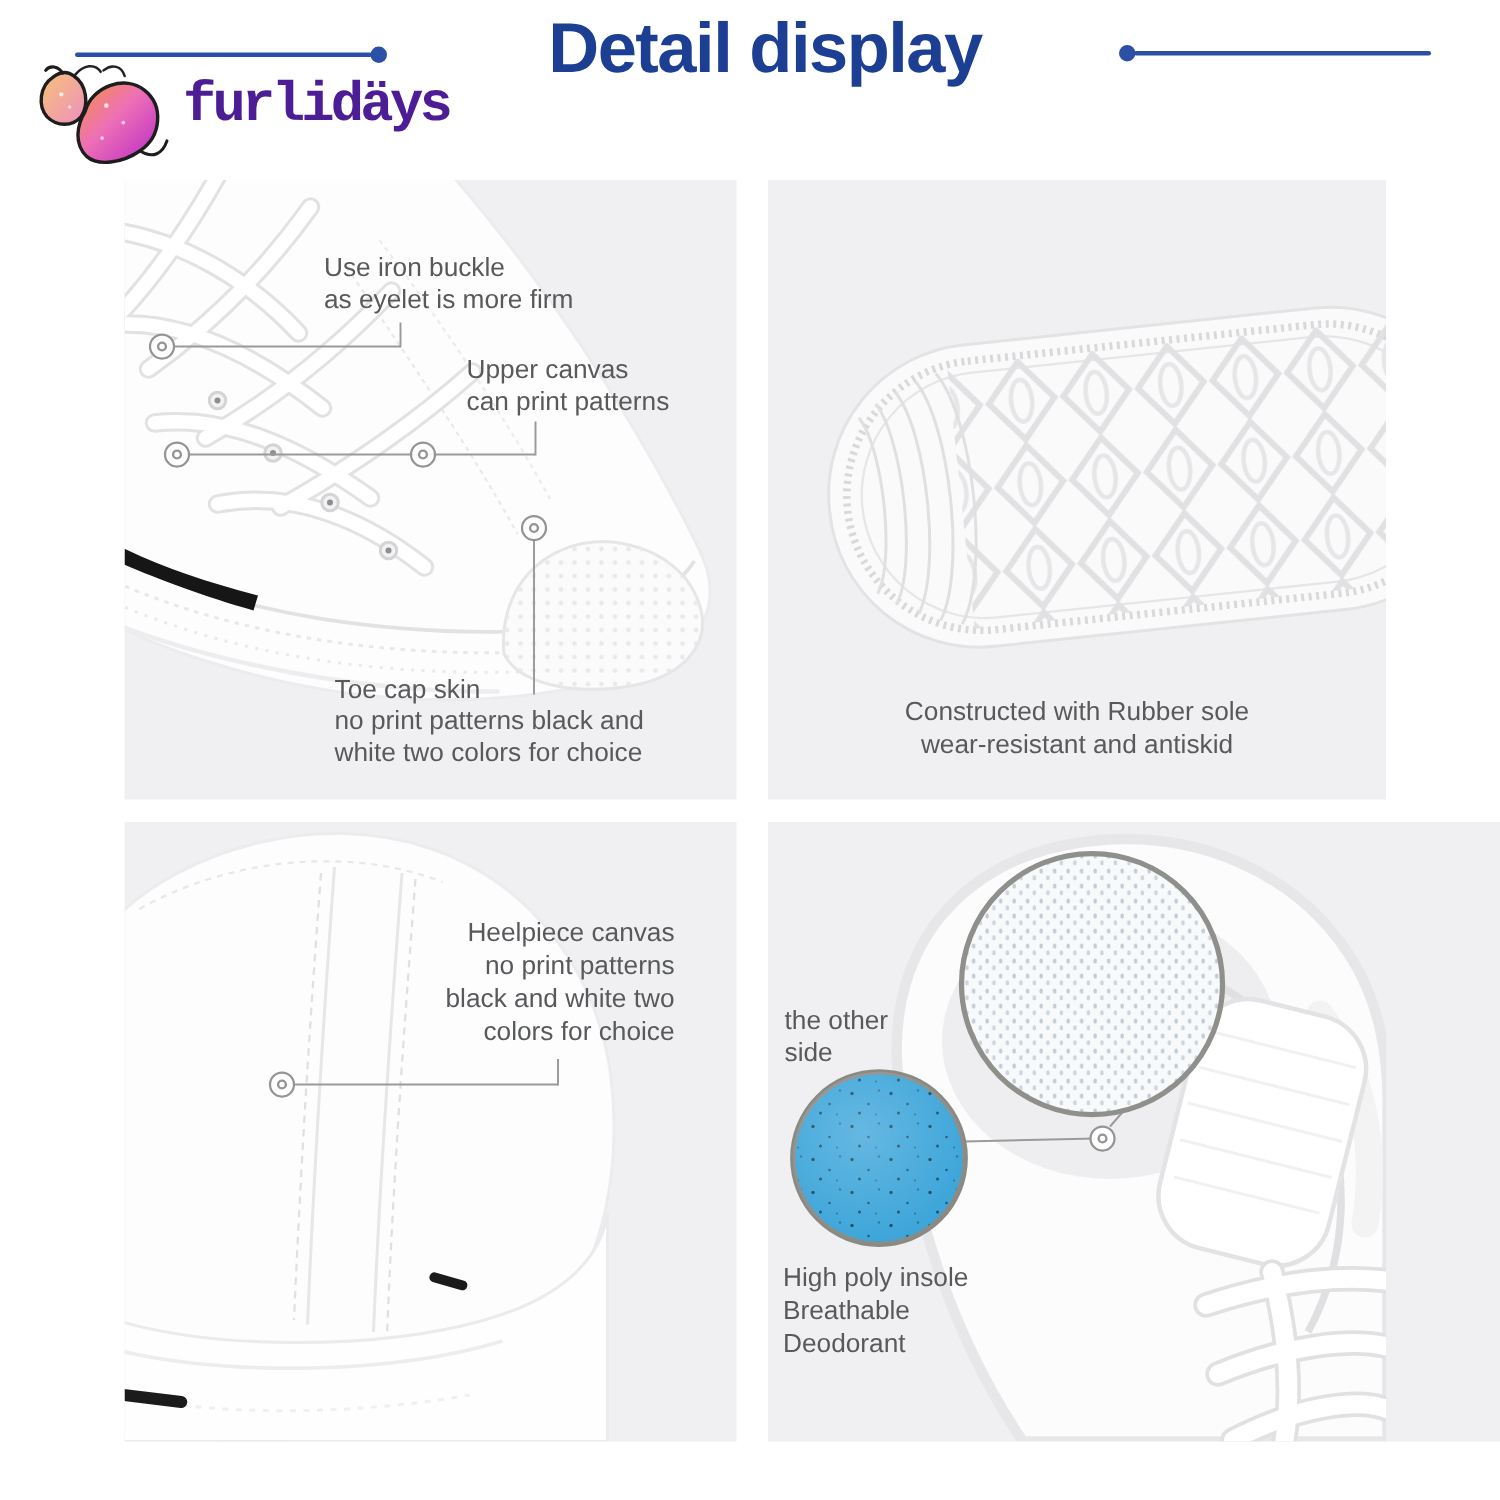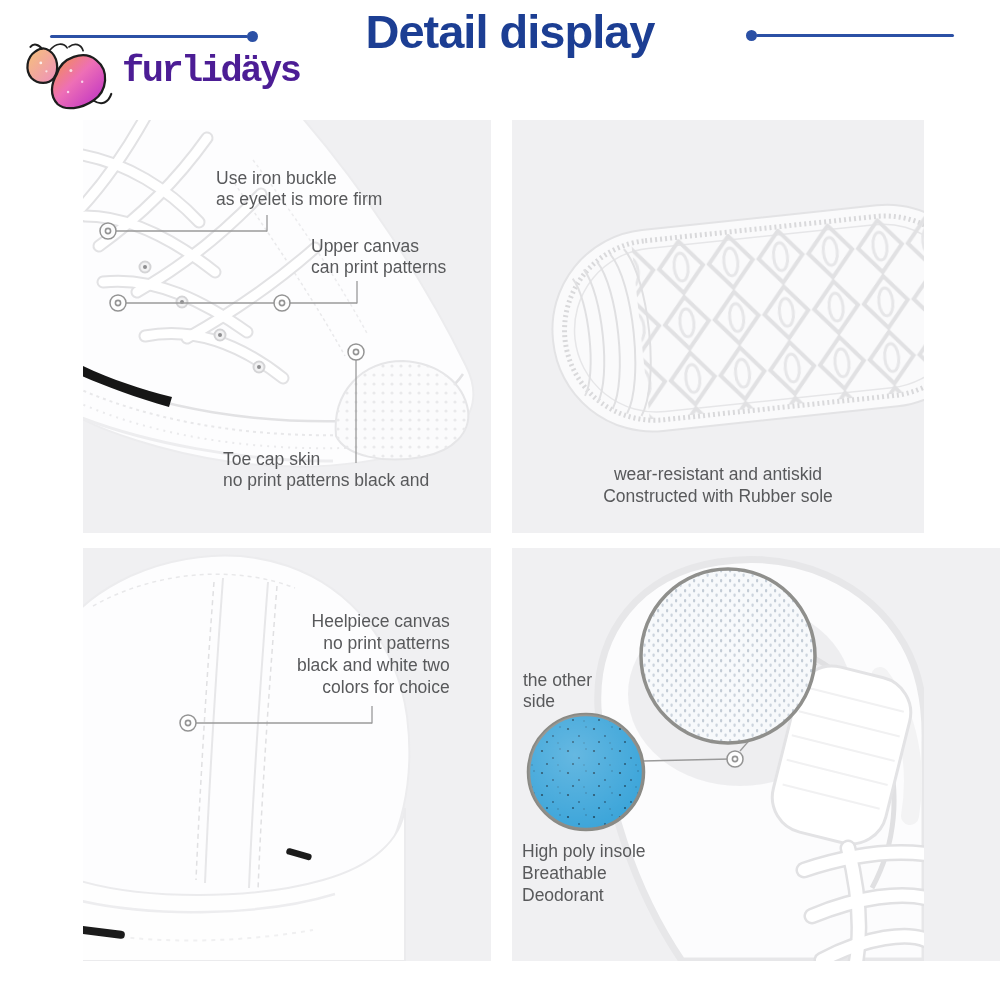--- a/index.html
+++ b/index.html
@@ -175,20 +175,21 @@
       <div>Use iron buckle</div>
       <div>as eyelet is more firm</div>
     </div>
     <div class="ann t2">
       <div>Upper canvas</div>
       <div>can print patterns</div>
     </div>
     <div class="ann t3">
       <div>Toe cap skin</div>
       <div>no print patterns black and</div>
+      <div>white two colors for choice</div>
     </div>
   </section>
 
   <section class="panel" id="panel-tr">
     <svg class="art" width="412" height="413" viewBox="0 0 412 413">
       <defs>
         <pattern id="diam" width="50" height="56" patternUnits="userSpaceOnUse">
           <path d="M25,2 L47,28 L25,54 L3,28 Z" fill="none" stroke="#e1e1e3" stroke-width="4"></path>
           <ellipse cx="25" cy="28" rx="7" ry="14" fill="none" stroke="#e6e6e8" stroke-width="3"></ellipse>
         </pattern>
@@ -206,22 +207,22 @@
             <path d="M 66,140 C 80,162 80,238 66,258"></path>
             <path d="M 78,132 C 94,158 94,242 78,266"></path>
             <path d="M 92,126 C 110,154 110,246 92,274"></path>
             <path d="M 106,120 C 126,150 126,250 106,280"></path>
             <path d="M 120,116 C 142,148 142,252 120,284"></path>
           </g>
         </g>
       </g>
     </svg>
     <div class="ann lh22 cap">
+      <div>Constructed with Rubber sole</div>
       <div>wear-resistant and antiskid</div>
-      <div>Constructed with Rubber sole</div>
     </div>
   </section>
 
   <section class="panel" id="panel-bl">
     <svg class="art" width="408" height="413" viewBox="0 0 408 413">
       <path d="M -6,64 C 40,18 130,-8 205,18 C 268,40 314,96 324,168 C 332,230 320,292 284,338 C 242,392 150,418 60,412 L -6,410 Z" fill="#fdfdfe" stroke="#ececee" stroke-width="2"></path>
       <path d="M 10,58 C 70,24 150,16 212,40" fill="none" stroke="#e8e8ea" stroke-width="1.5" stroke-dasharray="4 4"></path>
       <path d="M 140,30 C 132,140 126,240 122,335" fill="none" stroke="#e7e7e9" stroke-width="2"></path>
       <path d="M 185,34 C 177,140 170,240 166,340" fill="none" stroke="#e7e7e9" stroke-width="2"></path>
       <path d="M 131,34 C 123,140 117,240 113,332" fill="none" stroke="#e0e0e2" stroke-width="1.5" stroke-dasharray="5 4"></path>

